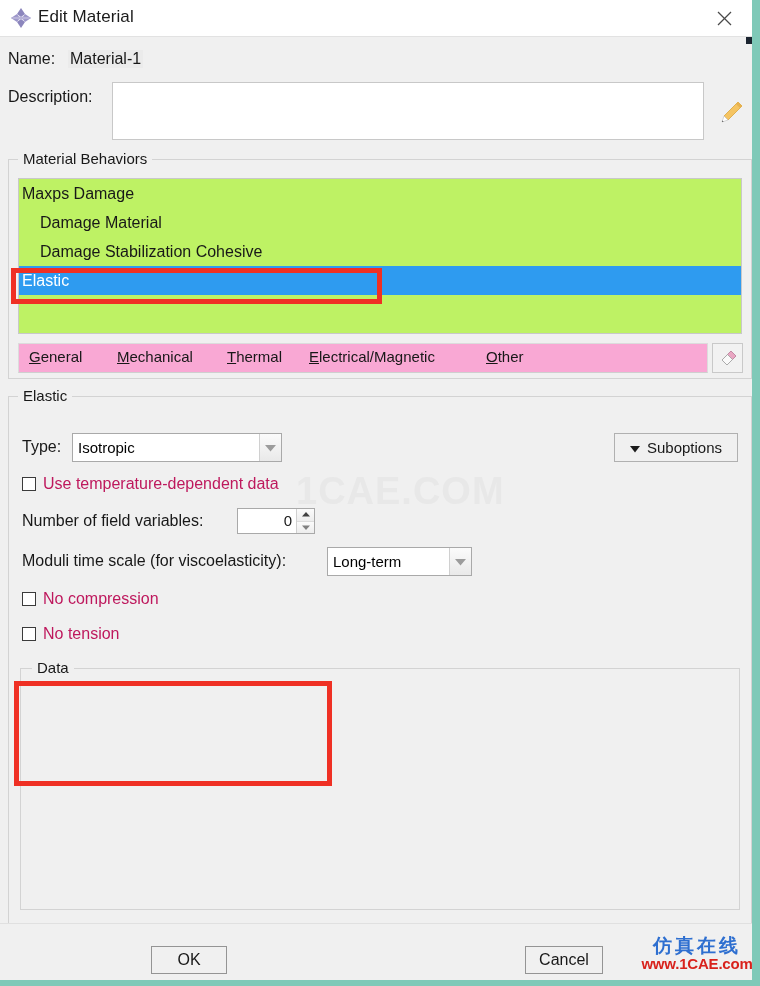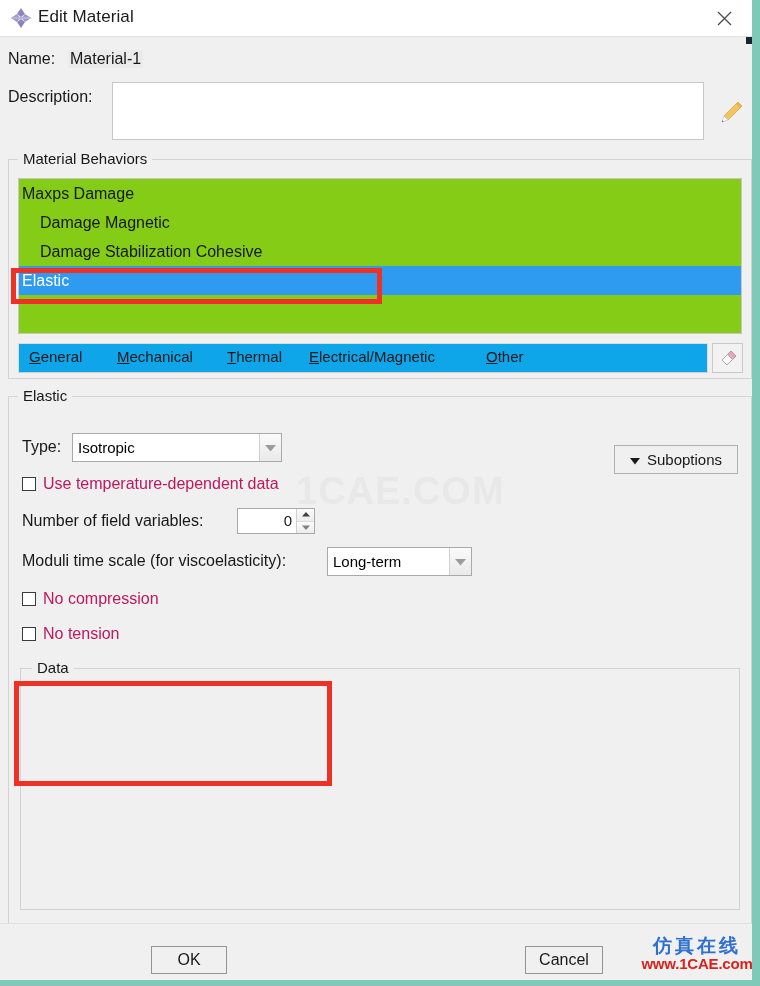--- a/index.html
+++ b/index.html
@@ -137,21 +137,21 @@
     padding: 0 5px;
   }
 
   #behaviors-group { left: 8px; top: 159px; width: 744px; height: 220px; }
   #behaviors-title { left: 18px; top: 150px; }
 
   .behaviors-list {
     position: absolute;
     left: 18px; top: 178px;
     width: 724px; height: 156px;
-    background: #84cc16;
+    background: #bef264;
     border: 1px solid #c8c8c8;
     box-sizing: border-box;
     overflow: hidden;
   }
   .behavior-item {
     height: 29px;
     line-height: 29px;
     font-size: 16px;
     color: #181818;
     padding-left: 3px;
@@ -162,21 +162,21 @@
   .behavior-item.selected {
     background: #2e9bf0;
     color: #ffffff;
   }
 
   
   .behaviors-toolbar {
     position: absolute;
     left: 18px; top: 343px;
     width: 690px; height: 30px;
-    background: #0ea5e9;
+    background: #f9a8d4;
     border: 1px solid #dcdcdc;
     border-bottom: 1px solid #cfcfcf;
     box-sizing: border-box;
   }
   .menu-item {
     position: absolute;
     top: 4px;
     font-size: 15px;
     color: #181818;
     cursor: pointer;
@@ -274,21 +274,20 @@
     position: absolute;
     left: 614px; top: 433px;
     width: 124px; height: 29px;
     background: #f0f0f0;
     border: 1px solid #b0b0b0;
     box-sizing: border-box;
     display: flex; align-items: center; justify-content: center;
     font-size: 15px; color: #181818;
     cursor: pointer;
     gap: 7px;
-    margin-top: 12px;
   }
 
   
   #data-group { left: 20px; top: 668px; width: 720px; height: 242px; }
   #data-title { left: 32px; top: 659px; background:#f0f0f0; }
 
   .data-table-wrap {
     position: absolute;
     left: 27px; top: 686px;
     width: 706px; height: 218px;
@@ -428,21 +427,21 @@
       <polygon points="7,18 11,22 5,24" fill="#ffffff" stroke="#bdbdbd" stroke-width="0.6"></polygon>
       <polygon points="5.6,22.6 5,24 6.5,23.5" fill="#3a3a3a"></polygon>
     </svg>
   </span>
 
   <div class="group" id="behaviors-group"></div>
   <span class="group-title" id="behaviors-title">Material Behaviors</span>
 
   <div class="behaviors-list">
     <div class="behavior-item">Maxps Damage</div>
-    <div class="behavior-item indent">Damage Magnetic</div>
+    <div class="behavior-item indent">Damage Material</div>
     <div class="behavior-item indent">Damage Stabilization Cohesive</div>
     <div class="behavior-item selected">Elastic</div>
   </div>
 
   <div class="behaviors-toolbar">
     <span class="menu-item" style="left:10px"><u>G</u>eneral</span>
     <span class="menu-item" style="left:98px"><u>M</u>echanical</span>
     <span class="menu-item" style="left:208px"><u>T</u>hermal</span>
     <span class="menu-item" style="left:290px"><u>E</u>lectrical/Magnetic</span>
     <span class="menu-item" style="left:467px"><u>O</u>ther</span>

